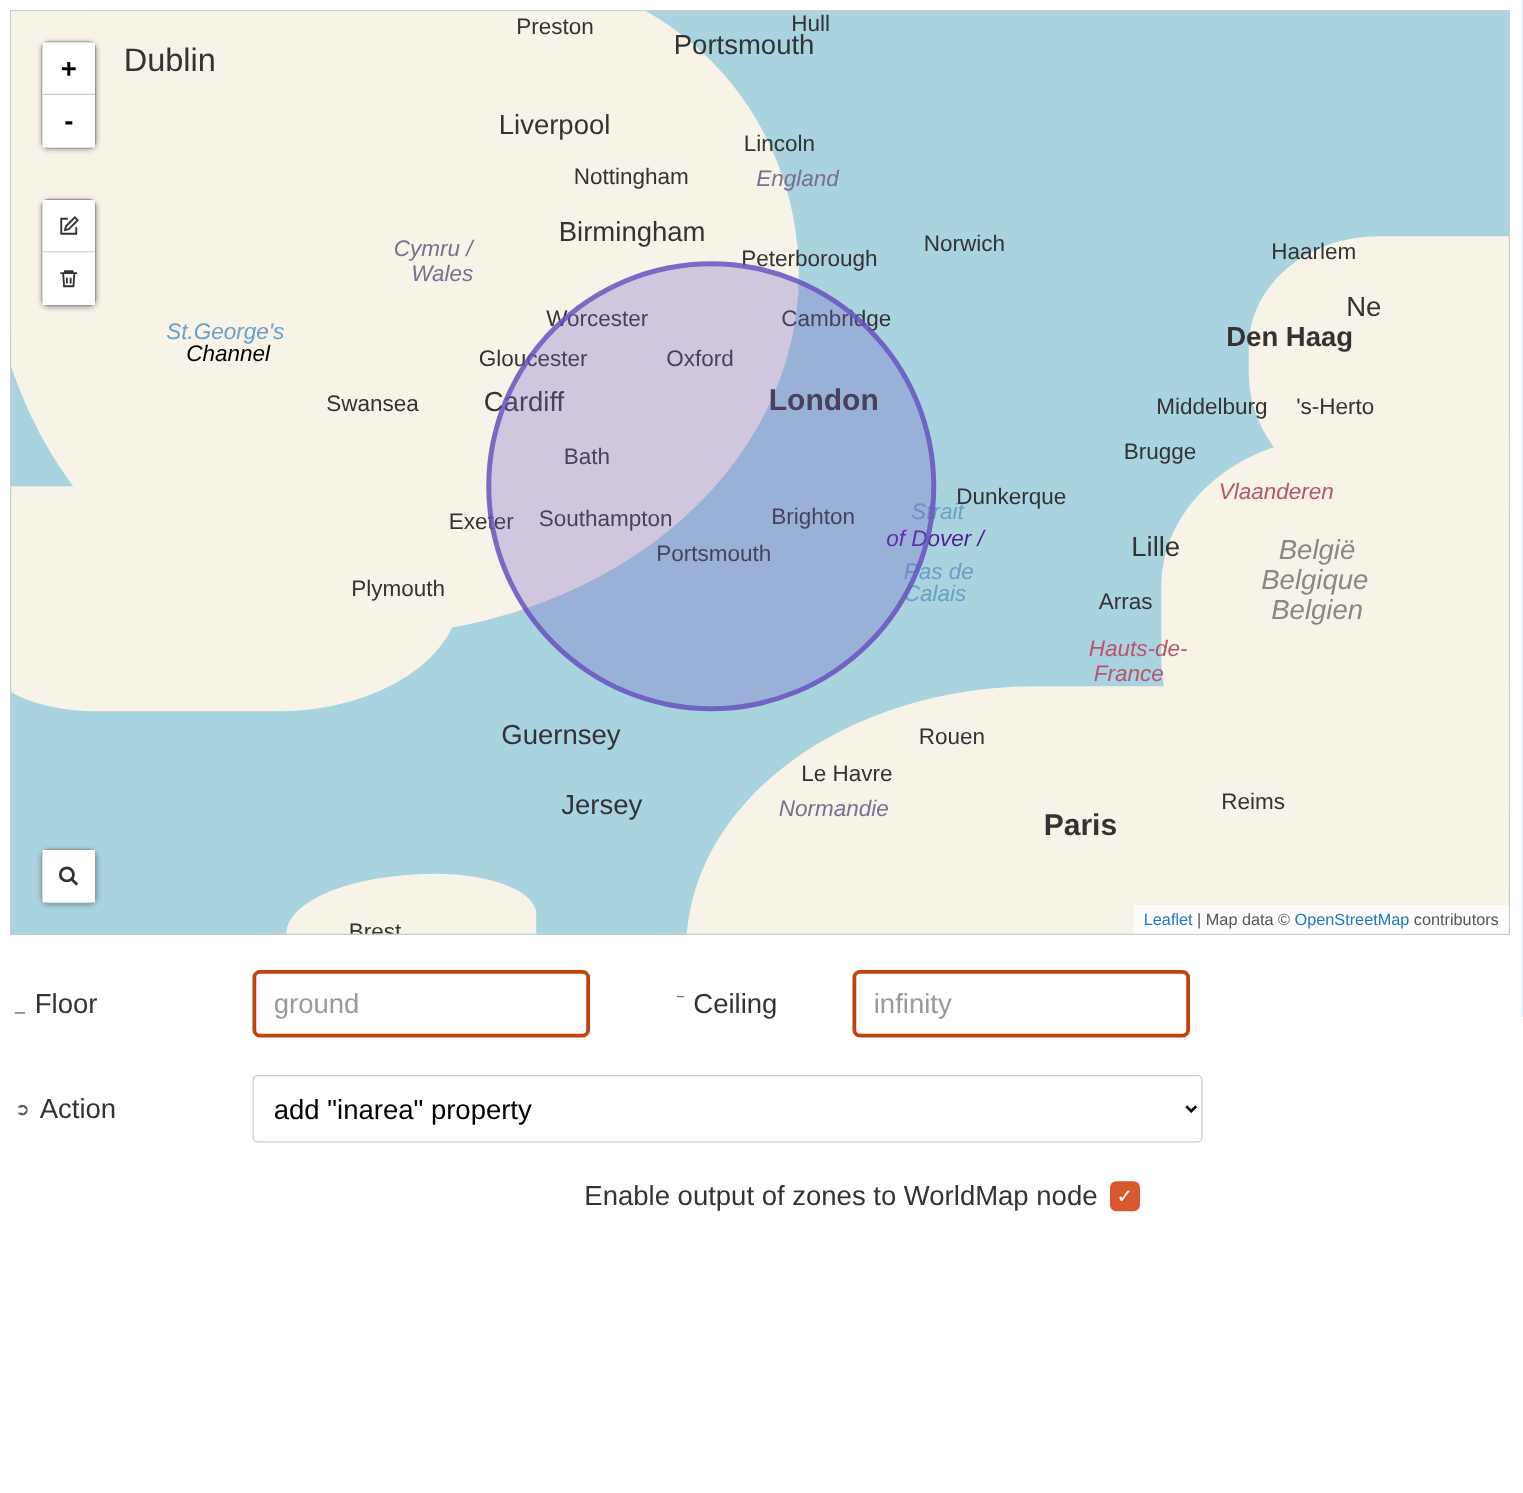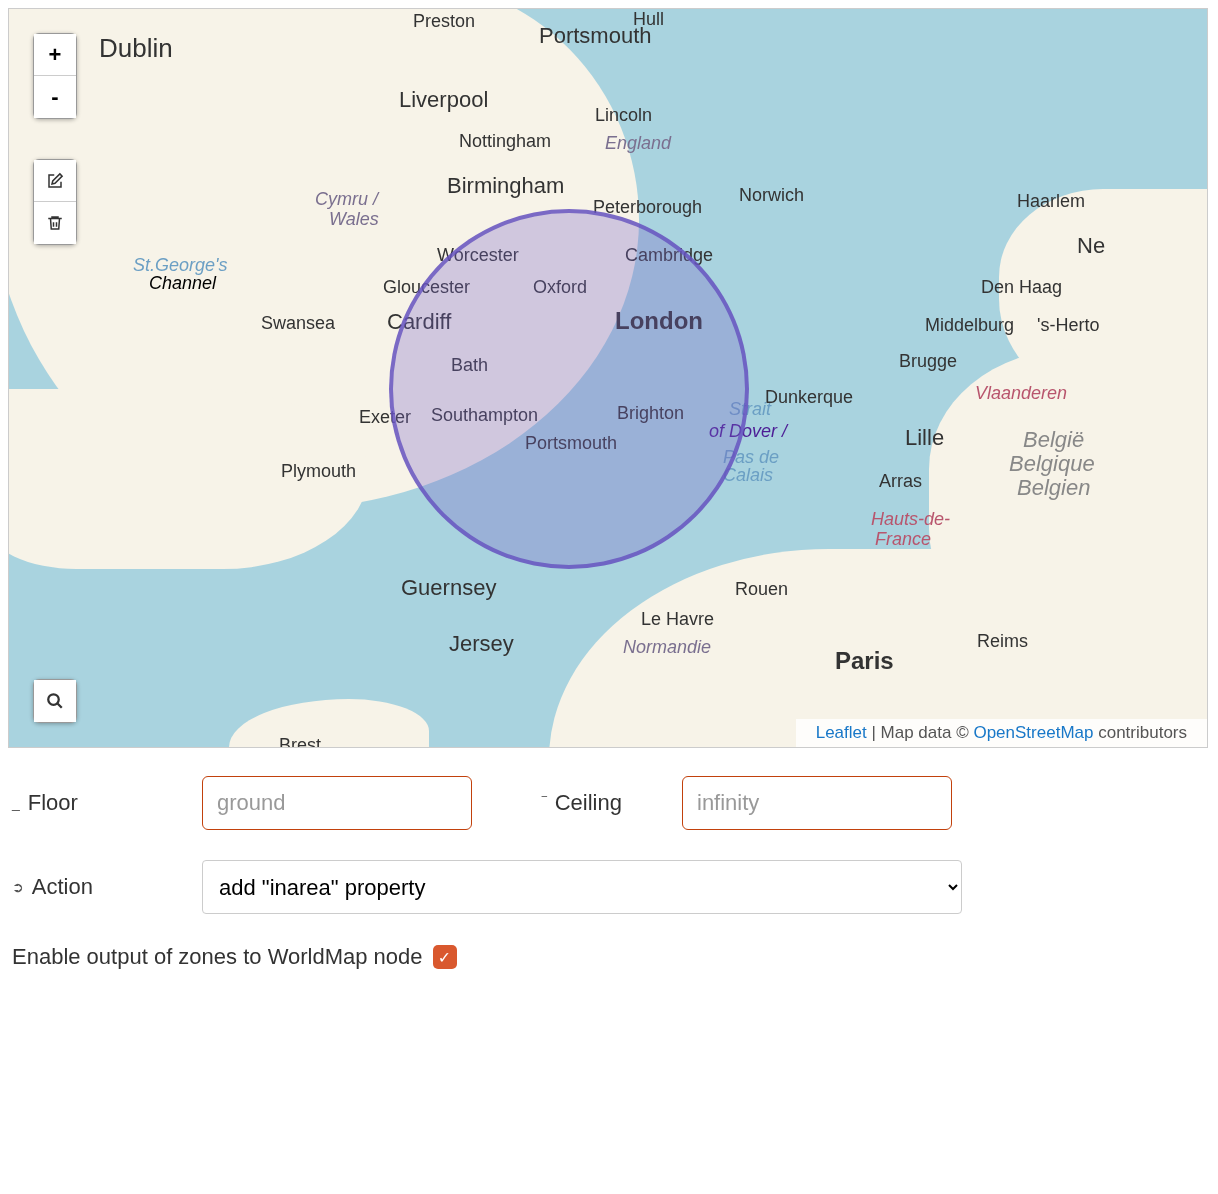--- a/index.html
+++ b/index.html
@@ -16,34 +16,34 @@
 .city{position:absolute;font-size:18px;color:#333;white-space:nowrap}
 .city.i{font-style:italic;color:#7a6f8f}
 .geofence{position:absolute;left:380px;top:200px;width:360px;height:360px;border-radius:50%;background:rgba(120,100,200,0.3);border:4px solid rgba(100,80,190,0.8)}
 .ctrl{position:absolute;background:#fff;border:1px solid #999;border-radius:6px;box-shadow:0 1px 4px rgba(0,0,0,0.3);display:flex;flex-direction:column}
 .ctrl button{width:42px;height:42px;background:#fff;border:none;border-bottom:1px solid #ccc;font-size:22px;font-weight:bold;cursor:pointer;display:flex;align-items:center;justify-content:center}
 .ctrl button:last-child{border-bottom:none}
 .zoom{left:24px;top:24px}
 .edit{left:24px;top:150px}
 .search{left:24px;bottom:24px}
 .search button{font-size:18px}
-.attribution{position:absolute;right:0;bottom:0;background:rgba(255,255,255,0.8);padding:4px 20px;font-size:17px;color:#555}
+.attribution{position:absolute;right:0;bottom:0;background:rgba(255,255,255,0.8);padding:4px 8px;font-size:13px;color:#555}
 .attribution a{color:#1978c8;text-decoration:none}
 .form{padding:20px 12px;width:1200px}
 .row{display:flex;align-items:center;margin-bottom:30px;gap:10px}
 .row label{font-size:22px;color:#333;display:flex;align-items:center;gap:8px}
-.row input[type=text]{height:54px;padding:0 14px;border:1px solid #c2410c;border-radius:6px;font-size:22px;color:#333}
+.row input[type=text]{height:54px;padding:0 14px;border:3px solid #c2410c;border-radius:6px;font-size:22px;color:#333}
 .row input::placeholder{color:#999}
 .row select{height:54px;padding:0 12px;border:1px solid #ccc;border-radius:4px;font-size:22px;background:#fff;width:100%}
 .floor-row label:first-child{width:180px}
 .floor-row input{width:270px}
 .floor-row .ceil-label{margin-left:60px;width:130px}
 .action-row label{width:180px}
 .action-row .select-wrap{flex:1;max-width:760px}
-.enable-row{justify-content:flex-start;max-width:900px}
+.enable-row{justify-content:flex-end;max-width:900px}
 .enable-row label{font-size:22px}
 .checkbox{width:24px;height:24px;background:#d9582e;border-radius:5px;display:flex;align-items:center;justify-content:center;color:#fff;font-size:16px;cursor:pointer}
 .name-row label{width:180px}
 .name-row input{flex:1;max-width:760px}
 .smallicon{font-size:14px;color:#555}
 </style>
 </head>
 <body>
 
 <div class="map">
@@ -69,21 +69,21 @@
   <span class="city" style="left:1008px;top:182px">Haarlem</span>
   <span class="city i" style="left:306px;top:180px">Cymru /</span>
   <span class="city i" style="left:320px;top:200px">Wales</span>
   <span class="city" style="left:428px;top:236px">Worcester</span>
   <span class="city" style="left:616px;top:236px">Cambridge</span>
   <span class="city" style="left:1068px;top:224px;font-size:22px">Ne</span>
   <span class="city i" style="left:124px;top:246px;color:#6b9fc4">St.George's</span>
   <span class="city i" style="left:140px;top:264px;color:#000000">Channel</span>
   <span class="city" style="left:524px;top:268px">Oxford</span>
   <span class="city" style="left:374px;top:268px">Gloucester</span>
-  <span class="city" style="left:972px;top:268px;font-size:18px;font-weight:normal">Den Haag</span>
+  <span class="city" style="left:972px;top:248px;font-size:22px;font-weight:bold">Den Haag</span>
   <span class="city" style="left:252px;top:304px">Swansea</span>
   <span class="city" style="left:378px;top:300px;font-size:22px">Cardiff</span>
   <span class="city" style="left:606px;top:298px;font-size:24px;font-weight:bold">London</span>
   <span class="city" style="left:916px;top:306px">Middelburg</span>
   <span class="city" style="left:1028px;top:306px">'s-Herto</span>
   <span class="city" style="left:442px;top:346px">Bath</span>
   <span class="city" style="left:890px;top:342px">Brugge</span>
   <span class="city" style="left:756px;top:378px">Dunkerque</span>
   <span class="city i" style="left:966px;top:374px;color:#b8556d">Vlaanderen</span>
   <span class="city" style="left:350px;top:398px">Exeter</span>

